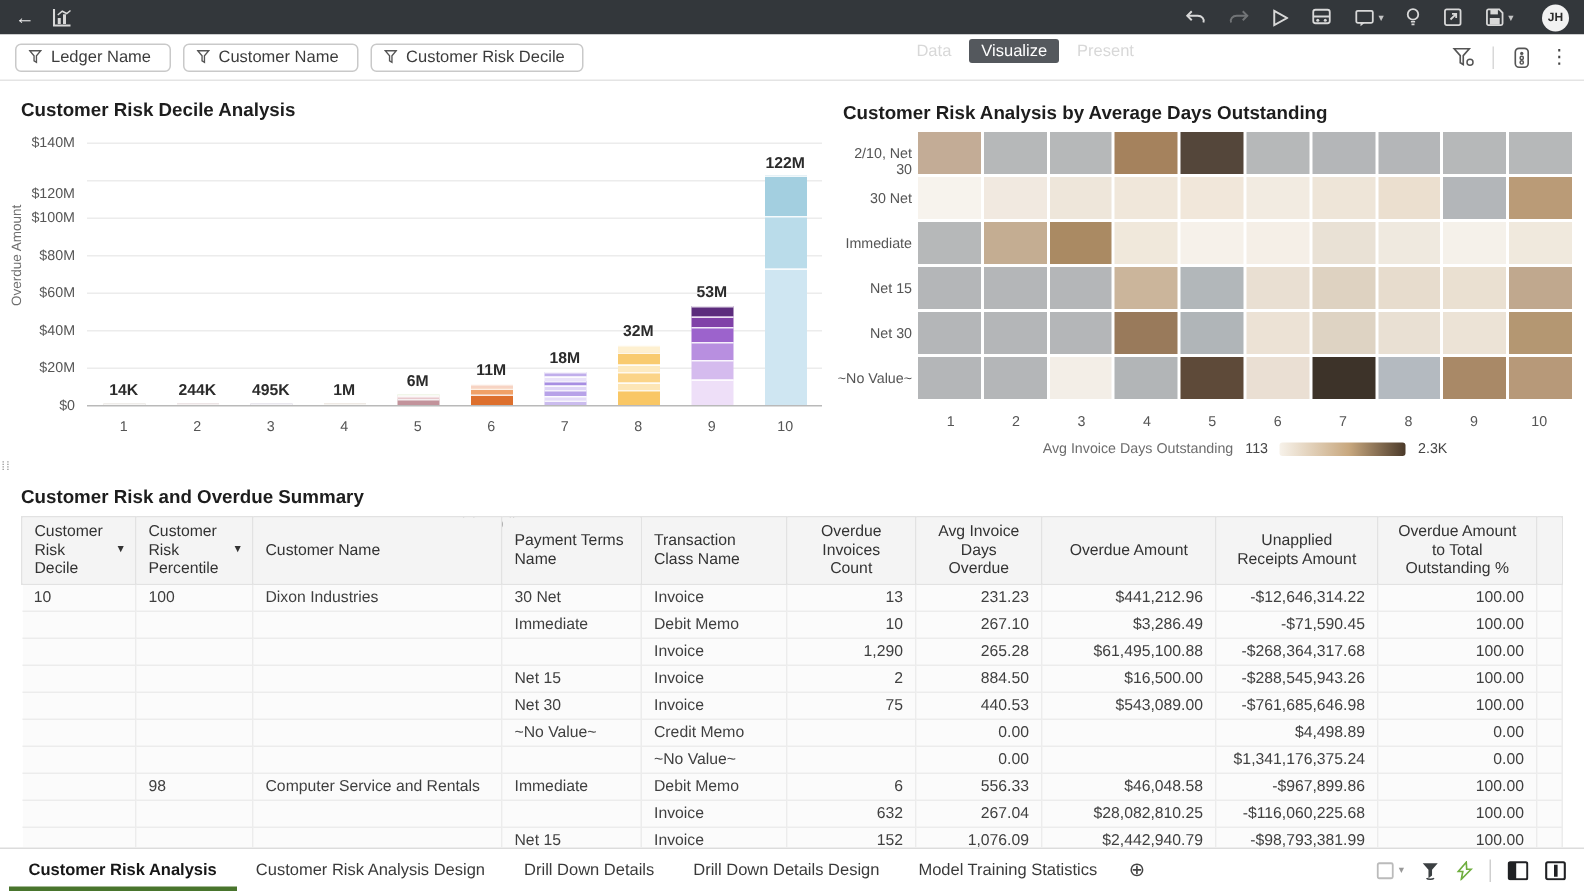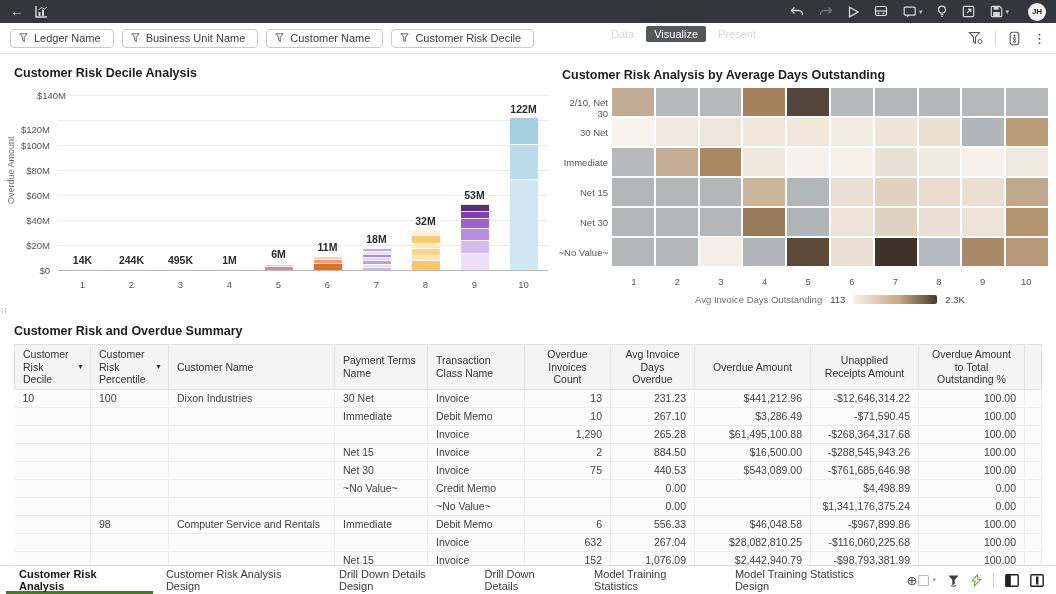--- a/index.html
+++ b/index.html
@@ -179,26 +179,20 @@
       <span class="chip">
         <svg width="9" height="10" viewBox="0 0 9 10">
           <path d="M0.8 0.8h7.4l-2.9 3.4v4.4l-1.6-1V4.2z" stroke="#555" stroke-width="0.9" fill="none"></path>
         </svg>
         <span>Ledger Name</span>
       </span>
       <span class="chip">
         <svg width="9" height="10" viewBox="0 0 9 10">
           <path d="M0.8 0.8h7.4l-2.9 3.4v4.4l-1.6-1V4.2z" stroke="#555" stroke-width="0.9" fill="none"></path>
         </svg>
-        <span>Business Unit Name</span>
-      </span>
-      <span class="chip">
-        <svg width="9" height="10" viewBox="0 0 9 10">
-          <path d="M0.8 0.8h7.4l-2.9 3.4v4.4l-1.6-1V4.2z" stroke="#555" stroke-width="0.9" fill="none"></path>
-        </svg>
         <span>Customer Name</span>
       </span>
       <span class="chip">
         <svg width="9" height="10" viewBox="0 0 9 10">
           <path d="M0.8 0.8h7.4l-2.9 3.4v4.4l-1.6-1V4.2z" stroke="#555" stroke-width="0.9" fill="none"></path>
         </svg>
         <span>Customer Risk Decile</span>
       </span>
     </div>
   <div class="fb-right">
@@ -220,21 +214,21 @@
     <span class="kebab">⋮</span>
   </div>
 </div>
 
 <div class="canvas">
 
   <div class="bar-panel">
     <div class="viz-title">Customer Risk Decile Analysis</div>
     <div class="bar-wrap" id="bar-wrap">
         <div class="gridline" style="top: 41px;"></div>
-        <div class="ytick" style="left: 24px; top: 36px;">$140M</div>
+        <div class="ytick" style="left: 8px; top: 36px;">$140M</div>
         <div class="gridline" style="top: 66px;"></div>
         <div class="ytick" style="left: 8px; top: 70px;">$120M</div>
         <div class="gridline" style="top: 91px;"></div>
         <div class="ytick" style="left: 8px; top: 86px;">$100M</div>
         <div class="gridline" style="top: 116px;"></div>
         <div class="ytick" style="left: 8px; top: 111px;">$80M</div>
         <div class="gridline" style="top: 141px;"></div>
         <div class="ytick" style="left: 8px; top: 136px;">$60M</div>
         <div class="gridline" style="top: 166px;"></div>
         <div class="ytick" style="left: 8px; top: 161px;">$40M</div>
@@ -578,24 +572,23 @@
           </tbody>
         </table>
       </div>
   </div>
 </div>
 
 <div class="footer">
   <div class="ftabs" id="ftabs">
       <span class="ftab active">Customer Risk Analysis</span>
       <span class="ftab">Customer Risk Analysis Design</span>
+      <span class="ftab">Drill Down Details</span>
       <span class="ftab">Drill Down Details Design</span>
-      <span class="ftab">Drill Down Details</span>
       <span class="ftab">Model Training Statistics</span>
-      <span class="ftab">Model Training Statistics Design</span>
     </div>
   <span class="add-canvas">⊕</span>
   <div class="f-right">
     <span style="display:flex;align-items:center;gap:2px;">
         <svg width="13" height="13" viewBox="0 0 13 13">
           <rect x="1.5" y="1.5" width="10" height="10" rx="1" stroke="#bbb" stroke-width="1.2" fill="none"></rect>
         </svg>
         <span style="font-size:7px;color:#999;">▾</span>
       </span>
     <span>

